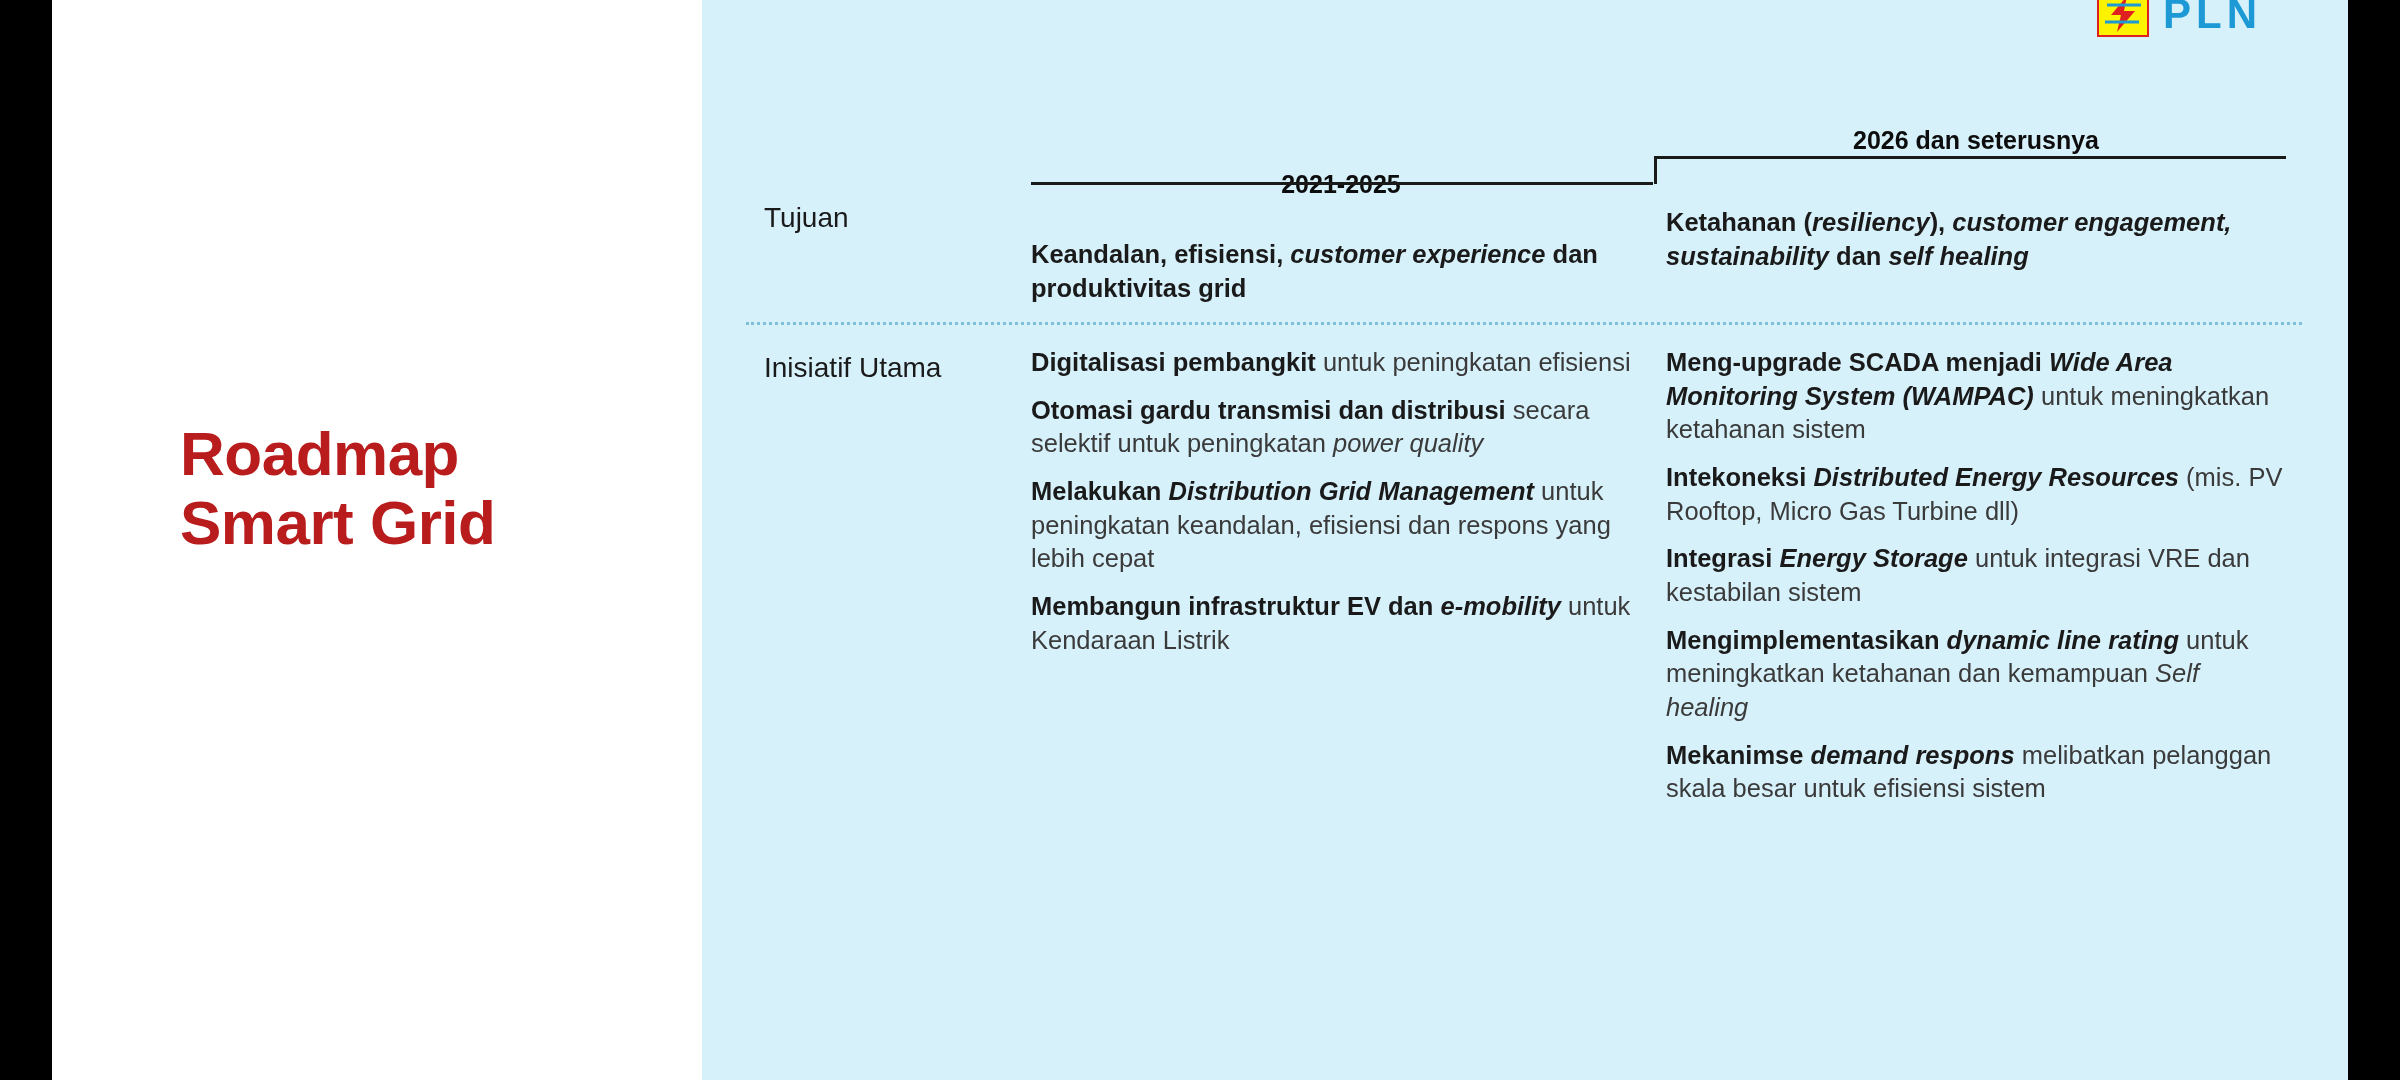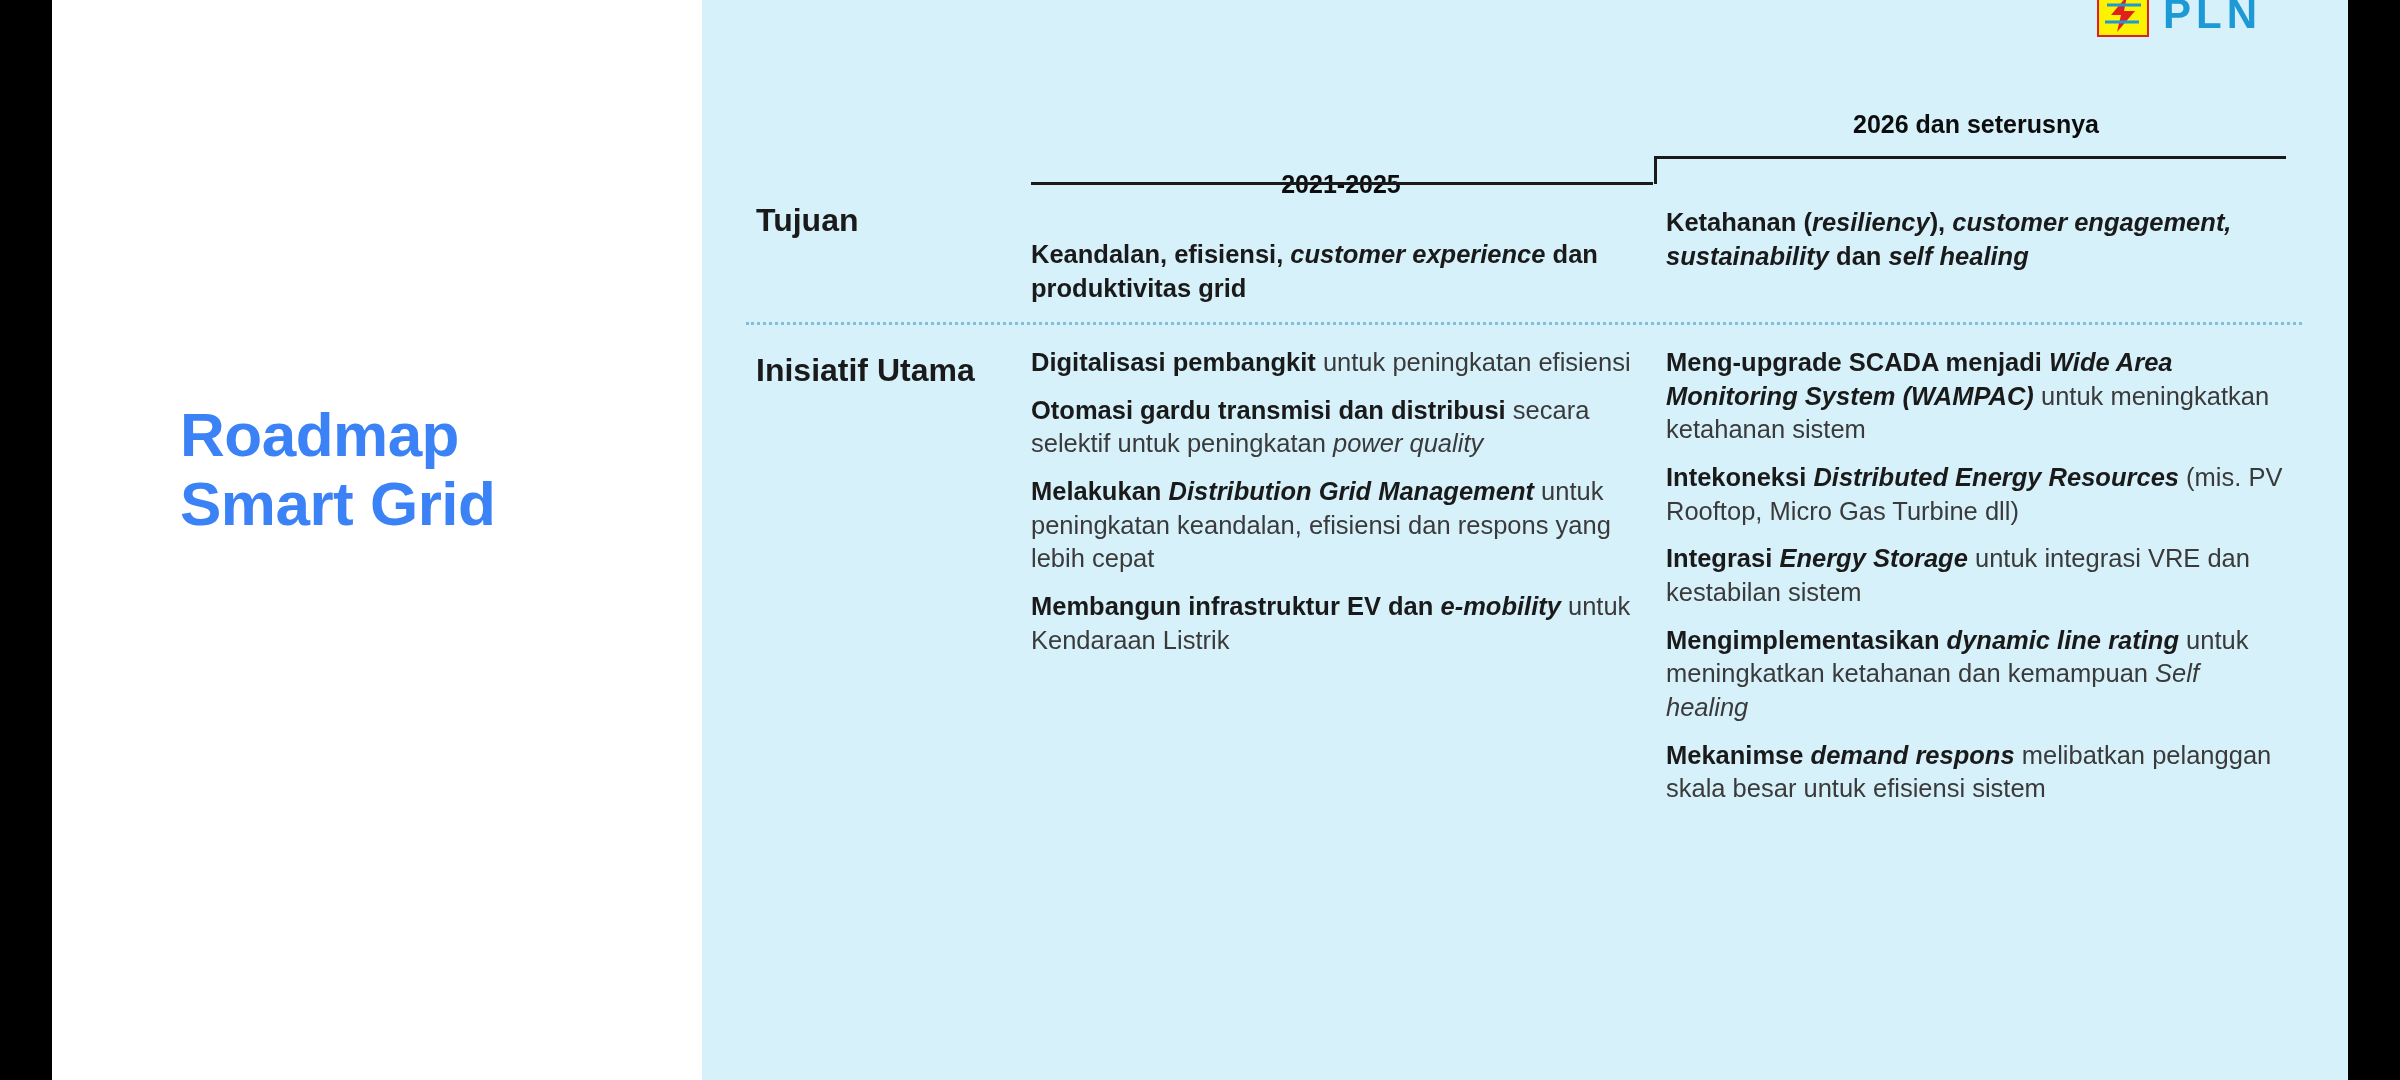--- a/index.html
+++ b/index.html
@@ -25,24 +25,24 @@
   .left-pane {
     width: 650px;
     height: 100%;
     background: #ffffff;
     position: relative;
     flex: 0 0 650px;
   }
   .slide-title {
     position: absolute;
     left: 128px;
-    top: 400px;
+    top: 419px;
     font-size: 62px;
     font-weight: bold;
-    color: #3b82f6;
+    color: #b91c1c;
     line-height: 1.12;
     letter-spacing: -0.5px;
   }
   .right-pane {
     flex: 1 1 auto;
     background: #d7f1fb;
     position: relative;
   }
   .logo-block {
     position: absolute;
@@ -81,21 +81,21 @@
     height: 64px;
   }
   .col-head {
     position: absolute;
     text-align: center;
     font-size: 25px;
     font-weight: bold;
     color: #0d0d0d;
   }
   .col-head.c1 { left: 295px; width: 620px; top: 26px; margin-top: 34px; }
-  .col-head.c2 { left: 930px; width: 620px; top: 0px; }
+  .col-head.c2 { left: 930px; width: 620px; top: 16px; }
 
   .rule-1 {
     position: absolute;
     left: 295px;
     width: 622px;
     top: 72px;
     height: 3px;
     background: #1a1a1a;
   }
   .rule-2 {
@@ -112,23 +112,23 @@
     top: 46px;
     width: 3px;
     height: 28px;
     background: #1a1a1a;
   }
   .row {
     position: relative;
   }
   .row-label {
     position: absolute;
-    left: 20px;
-    font-size: 32px;
-    font-weight: bold;
+    left: 28px;
+    font-size: 28px;
+    font-weight: normal;
     color: #1a1a1a;
     line-height: 1.25;
     width: 240px;
   }
   .cell {
     position: absolute;
     font-size: 25.5px;
     color: #3a3a3a;
     line-height: 1.32;
   }

